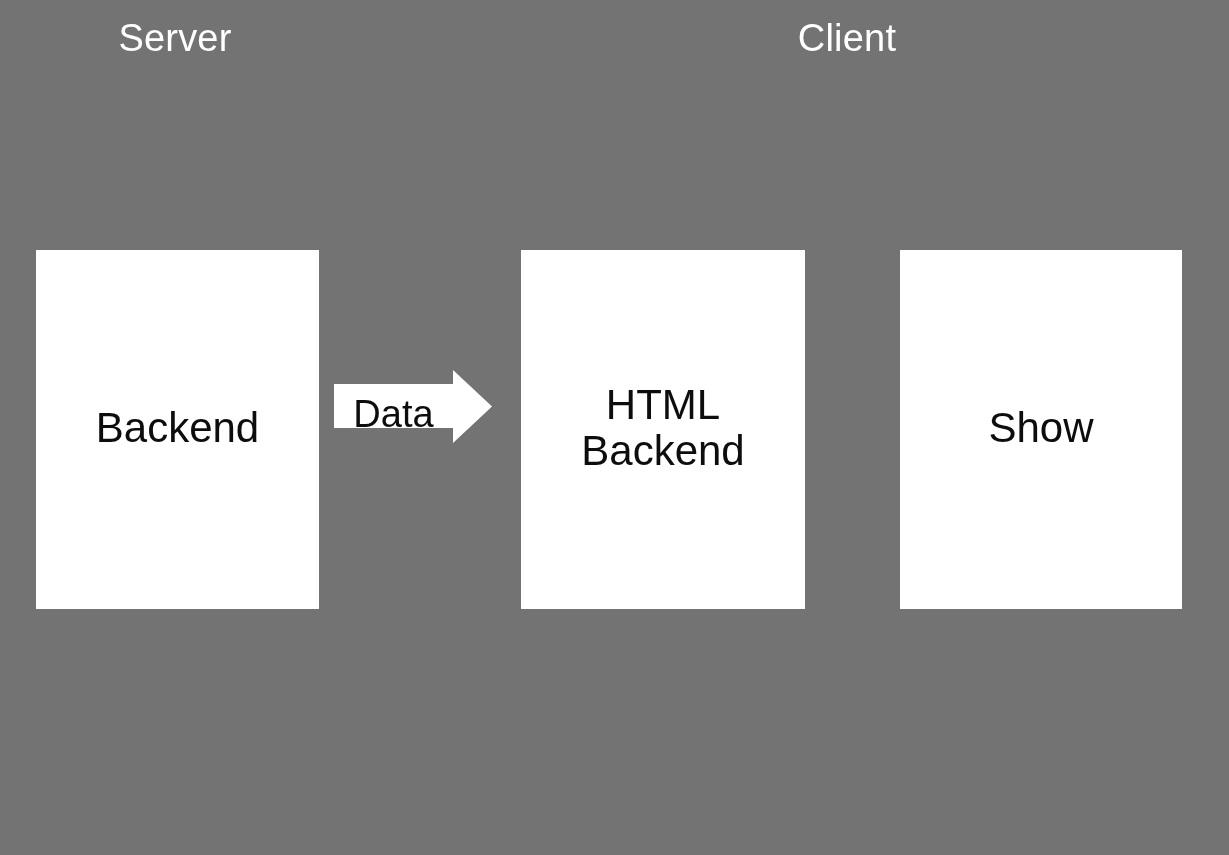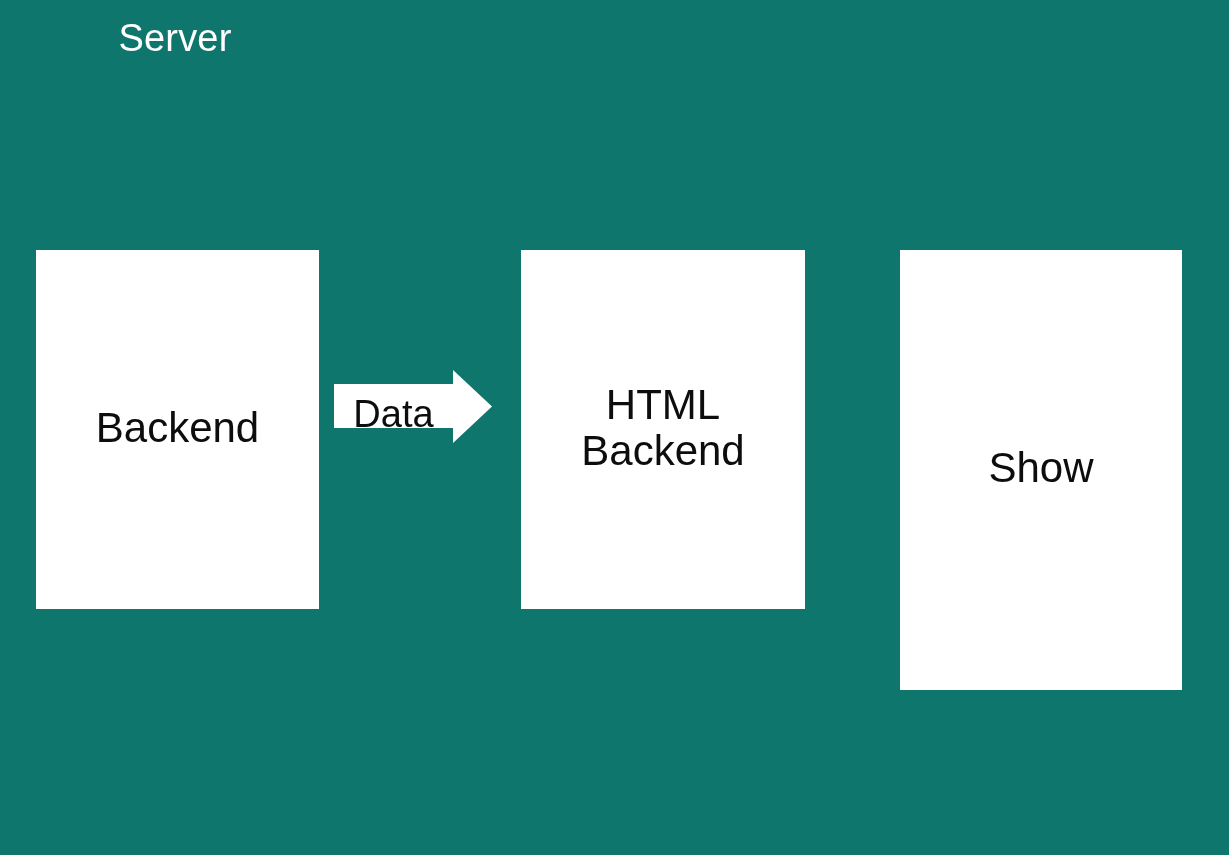--- a/index.html
+++ b/index.html
@@ -10,21 +10,21 @@
   body {
     width: 1229px;
     height: 855px;
     overflow: hidden;
     font-family: "Liberation Sans", sans-serif;
   }
   #canvas {
     position: relative;
     width: 1229px;
     height: 855px;
-    background: #0f766e;
+    background: #737373;
   }
 
   
   .lane-label {
     position: absolute;
     color: #ffffff;
     font-size: 38px;
     font-weight: 400;
     line-height: 1;
     white-space: nowrap;
@@ -71,21 +71,21 @@
     left: 521px;
     top: 250px;
     width: 284px;
     height: 359px;
   }
   #box-html-render .proc-text { position: relative; top: -2px; }
   #box-show {
     left: 900px;
     top: 250px;
     width: 282px;
-    height: 440px;
+    height: 359px;
   }
   #box-show .proc-text { position: relative; top: -2px; }
 
   
   #arrow-data {
     position: absolute;
     left: 334px;
     top: 370px;
     width: 158px;
     height: 74px;
@@ -111,20 +111,21 @@
     white-space: nowrap;
   }
 </style>
 </head>
 <body>
 
 <div id="canvas">
 
   <div id="lane-server" class="lane-label">Server</div>
 
+  <div id="lane-client" class="lane-label">Client</div>
 
   <div id="box-backend" class="proc-box">
     <span class="proc-text">Backend</span>
   </div>
 
   <div id="arrow-data">
     <svg viewBox="0 0 158 74" xmlns="http://www.w3.org/2000/svg">
       <polygon points="0,14 119,14 119,0 158,36.5 119,73 119,58 0,58" fill="#ffffff"></polygon>
     </svg>
     <span class="arrow-label">Data</span>

